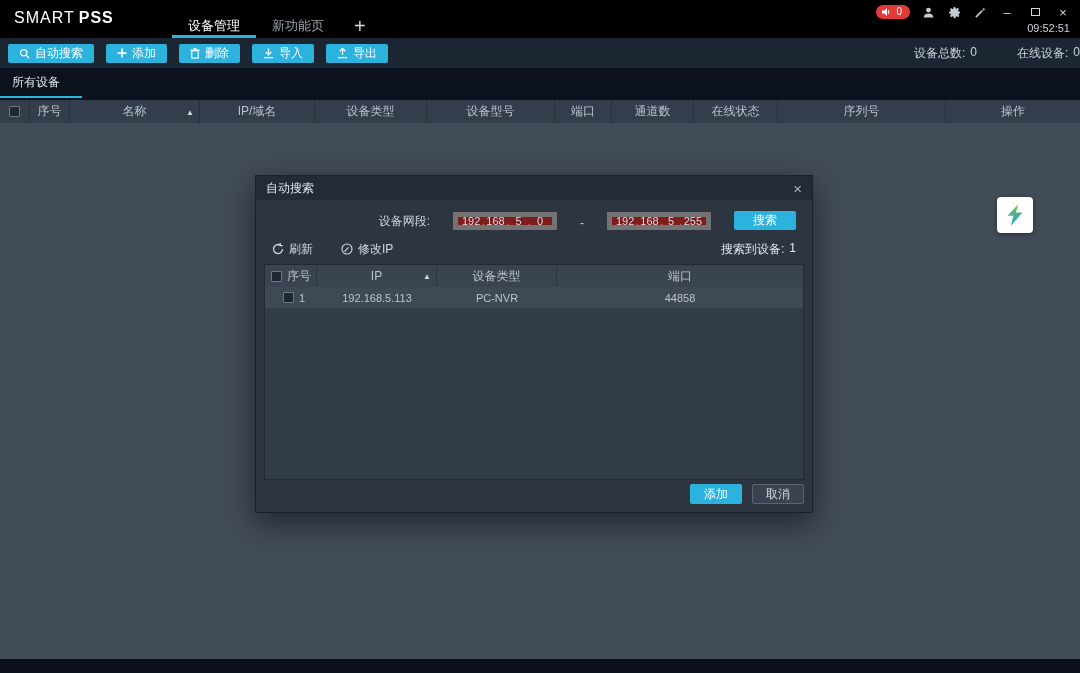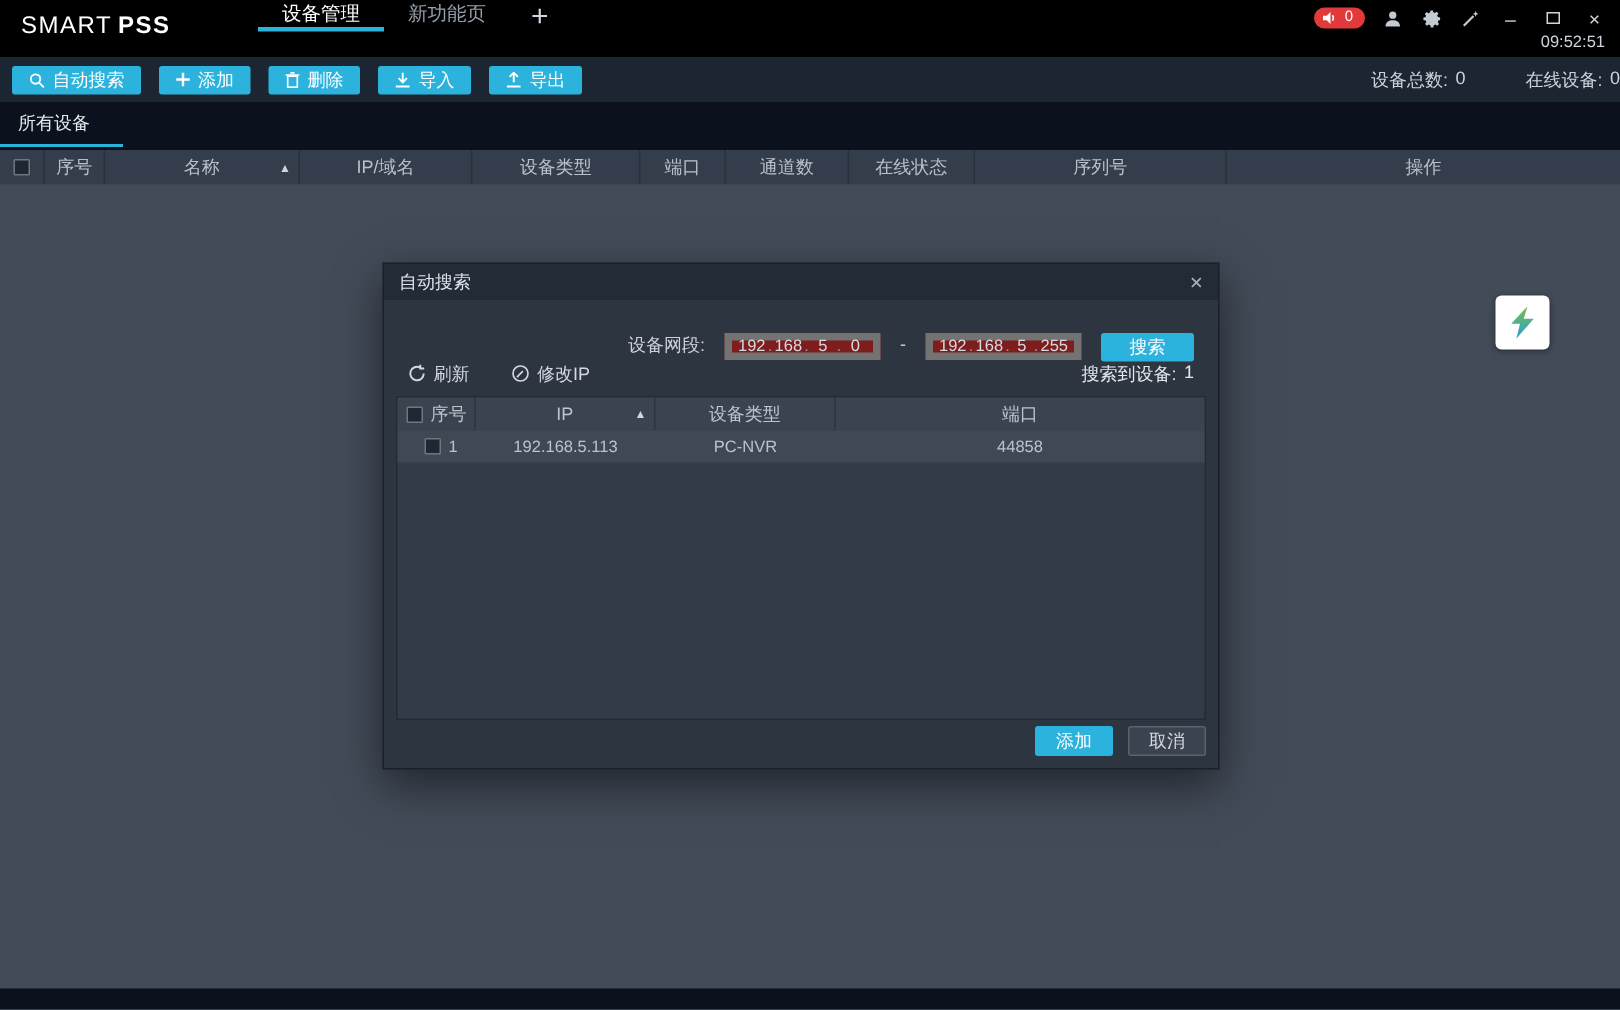--- a/index.html
+++ b/index.html
@@ -5,21 +5,21 @@
   * { margin:0; padding:0; box-sizing:border-box; }
   html,body { width:1080px; height:673px; overflow:hidden; }
   body { font-family:"Liberation Sans","DejaVu Sans",sans-serif; background:#424b58; }
   .app { position:relative; width:1080px; height:673px; background:#424b58; overflow:hidden; }
 
   
   .titlebar { position:absolute; left:0; top:0; width:1080px; height:38px; background:#000000; }
   .brand { position:absolute; left:14px; top:9px; font-size:16px; color:#ffffff; letter-spacing:1px; }
   .brand .b1 { font-weight:400; }
   .brand .b2 { font-weight:700; margin-left:4px; }
-  .main-tabs { position:absolute; left:172px; top:0; height:38px; display:flex; align-items:flex-start; }
+  .main-tabs { position:absolute; left:172px; top:0; height:38px; display:flex; align-items:flex-end; }
   .main-tab { padding:0 16px; display:flex; align-items:center; font-size:13px; color:#96a0ac; cursor:default; border-bottom:3px solid transparent; }
   .main-tab.active { color:#ffffff; border-bottom-color:#2bb3dd; }
   .main-tab-plus { padding:0 14px; display:flex; align-items:center; color:#cfd6dd; font-size:20px; font-weight:300; }
   .tb-right { position:absolute; right:8px; top:4px; display:flex; align-items:center; gap:10px; height:16px; }
   .alarm-pill { display:flex; align-items:center; gap:5px; background:#e23a3a; border-radius:8px; padding:1px 8px 1px 5px; height:14px; }
   .alarm-pill svg { display:block; }
   .alarm-count { color:#ffffff; font-size:10px; line-height:12px; }
   .tb-ic { color:#c3cad2; display:flex; align-items:center; justify-content:center; width:16px; height:16px; font-size:13px; }
   .win-btn { color:#cfd6dd; width:18px; height:16px; display:flex; align-items:center; justify-content:center; font-size:13px; }
   .max-box { width:9px; height:8px; border:1px solid #cfd6dd; display:inline-block; }
@@ -52,21 +52,21 @@
 
   
   .float-logo { position:absolute; left:997px; top:197px; width:36px; height:36px; background:#ffffff; border-radius:4px; box-shadow:0 1px 4px rgba(0,0,0,.4); display:flex; align-items:center; justify-content:center; }
 
   
   .dialog { position:absolute; left:255px; top:175px; width:558px; height:338px; background:#2d3541; border:1px solid #1a212b; box-shadow:0 10px 28px rgba(0,0,0,.5); }
   .dlg-titlebar { position:absolute; left:0; top:0; width:100%; height:24px; background:#232b37; display:flex; align-items:center; padding:0 10px; }
   .dlg-title { font-size:12px; color:#dfe4ea; }
   .dlg-close { margin-left:auto; color:#aab2bd; font-size:15px; line-height:1; cursor:pointer; }
 
-  .seg-row { position:absolute; left:0; right:16px; top:32px; height:22px; display:flex; align-items:flex-start; justify-content:flex-end; gap:13px;margin-top:14px; }
+  .seg-row { position:absolute; left:0; right:16px; top:32px; height:22px; display:flex; align-items:flex-end; justify-content:flex-end; gap:23px; }
   .seg-label { font-size:12px; color:#ccd2d9; }
   .ip-input { width:104px; height:18px; background:#7f1d1d; border:5px solid #737373; display:flex; align-items:center; font-size:11px; color:#d5dbe2; padding:3px 4px; }
   .ip-input .seg { flex:1; text-align:center; }
   .ip-input .dot { width:6px; text-align:center; color:#8a93a0; }
   .range-sep { color:#ccd2d9; font-size:12px; }
   .btn-cyan { background:#2bb3dd; color:#ffffff; font-size:12px; border-radius:2px; display:flex; align-items:center; justify-content:center; cursor:pointer; }
   .search-btn { width:62px; height:19px; }
 
   .tools-row { position:absolute; left:16px; right:16px; top:62px; height:22px; display:flex; align-items:center; }
   .tool-link { display:flex; align-items:center; gap:5px; font-size:12px; color:#d3d9e0; margin-right:28px; cursor:pointer; }
@@ -205,20 +205,21 @@
     <div class="gh-cell c0">
         <span class="checkbox"></span>
       </div>
     <div class="gh-cell c1">序号</div>
     <div class="gh-cell c2">
         <span>名称</span>
         <span class="sort-asc">▲</span>
       </div>
     <div class="gh-cell c3">IP/域名</div>
     <div class="gh-cell c4">设备类型</div>
+    <div class="gh-cell c5">设备型号</div>
     <div class="gh-cell c6">端口</div>
     <div class="gh-cell c7">通道数</div>
     <div class="gh-cell c8">在线状态</div>
     <div class="gh-cell c9">序列号</div>
     <div class="gh-cell c10">操作</div>
   </div>
 
   <div class="content"></div>
 
   <div class="float-logo">

